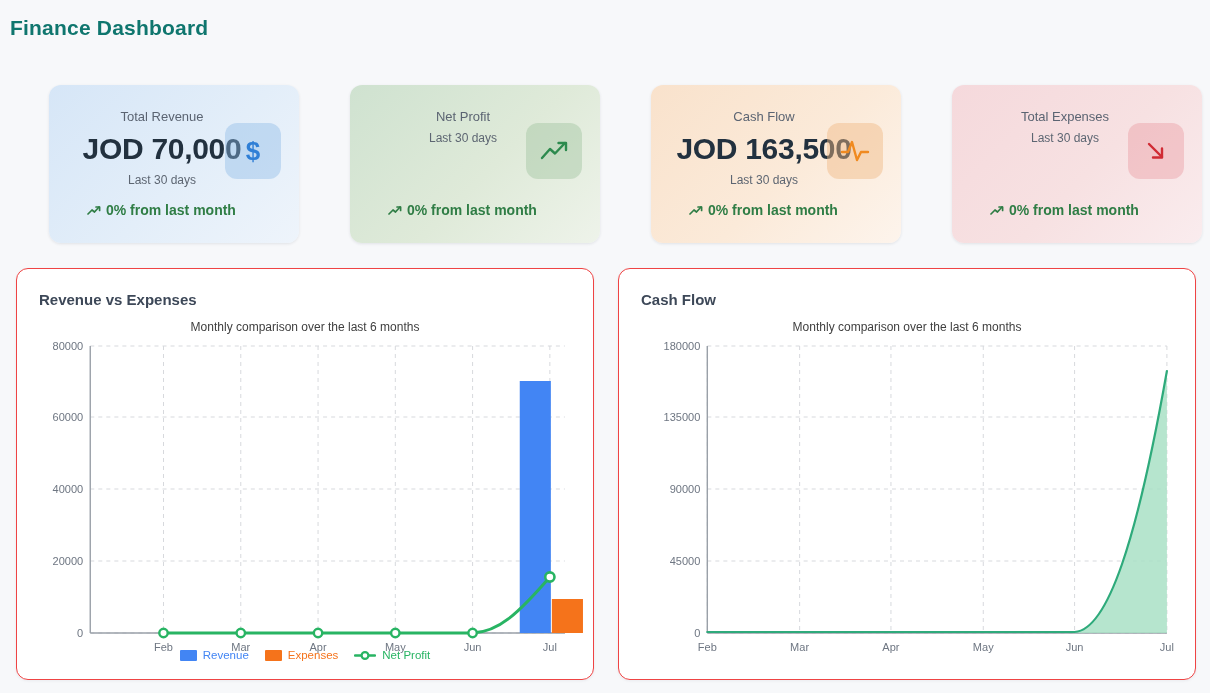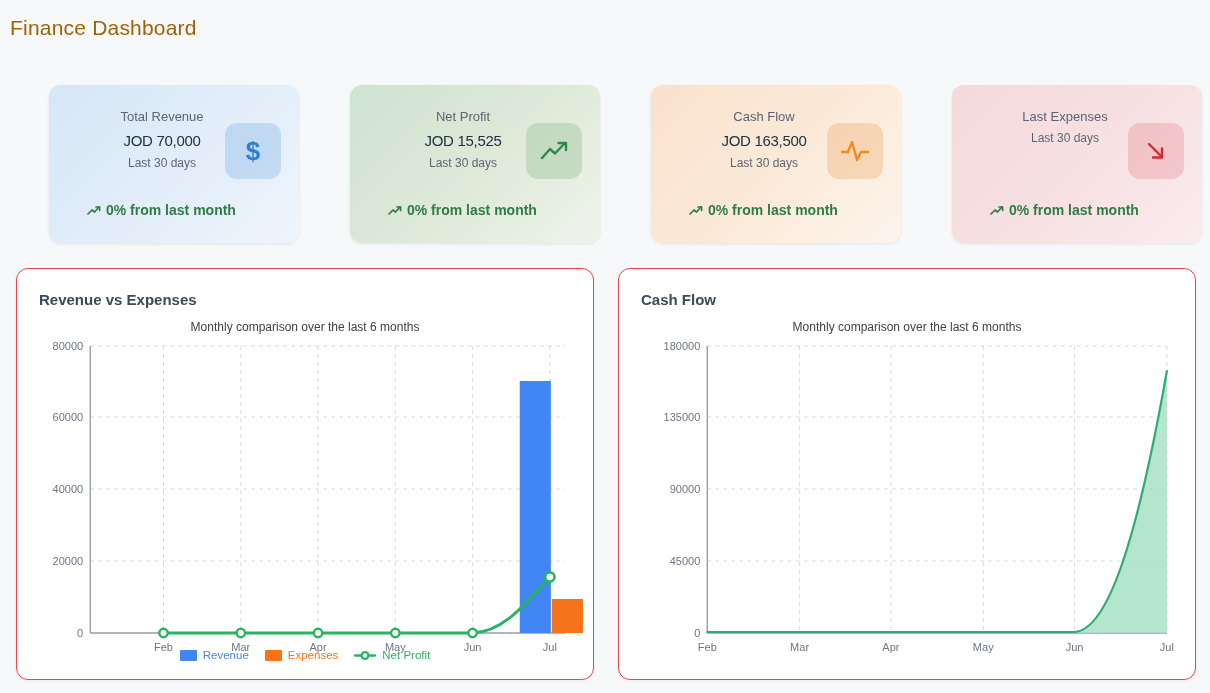--- a/index.html
+++ b/index.html
@@ -6,21 +6,21 @@
   html, body {
     width: 1210px; height: 693px;
     background: #f7f8fa;
     font-family: "Liberation Sans", sans-serif;
     overflow: hidden;
   }
   .page { width: 1210px; height: 693px; position: relative; }
 
   .page-title {
     position: absolute; left: 10px; top: 16px;
-    font-size: 21px; font-weight: normal; color: #a16207;
+    font-size: 21px; font-weight: bold; color: #0f766e;
     letter-spacing: 0.2px;
   }
 
   
   .kpi-row {
     position: absolute; left: 12px; top: 85px;
     width: 1190px; height: 158px;
     display: flex; gap: 14px;
   }
   .kpi-card {
@@ -34,21 +34,21 @@
   .kpi-card.blue   { background: linear-gradient(135deg,#d6e6f7 0%,#e3eef9 55%,#eef4fb 100%); }
   .kpi-card.green  { background: linear-gradient(135deg,#cfe2d0 0%,#dfead9 55%,#eef3ea 100%); }
   .kpi-card.orange { background: linear-gradient(135deg,#f9e2cc 0%,#fbead9 55%,#fdf4ec 100%); }
   .kpi-card.red    { background: linear-gradient(135deg,#f5d9dc 0%,#f7e1e2 55%,#faecee 100%); }
 
   .kpi-text { width: 190px; text-align: center; }
   .kpi-label {
     font-size: 13px; color: #5b6472; margin-top: 10px;
   }
   .kpi-value {
-    font-size: 15px; font-weight: normal; color: #22313f;
+    font-size: 30px; font-weight: bold; color: #22313f;
     margin-top: 8px; letter-spacing: -0.3px; white-space: nowrap;
   }
   .kpi-period { font-size: 12px; color: #5d6672; margin-top: 7px; }
   .kpi-trend {
     position: absolute; left: 38px; bottom: 25px;
     font-size: 14px; color: #2f7d45; font-weight: 600;
     display: flex; align-items: center; gap: 5px; white-space: nowrap;
   }
   .kpi-trend svg { display: block; }
 
@@ -123,21 +123,20 @@
         <span>0% from last month</span>
       </div>
       <div class="kpi-icon blue">
         <span class="dollar">$</span>
       </div>
     </div>
 
     <div class="kpi-card green">
       <div class="kpi-text">
         <div class="kpi-label">Net Profit</div>
-        <div class="kpi-value">JOD 15,525</div>
         <div class="kpi-period">Last 30 days</div>
       </div>
       <div class="kpi-trend">
         <svg width="14" height="11" viewBox="0 0 14 11">
           <path d="M1 9 L5 5 L7.5 7 L12 2" stroke="#2f7d45" stroke-width="1.7" fill="none" stroke-linecap="round" stroke-linejoin="round"></path>
           <path d="M9 2 H12.6 V5.4" stroke="#2f7d45" stroke-width="1.7" fill="none" stroke-linecap="round" stroke-linejoin="round"></path>
         </svg>
         <span>0% from last month</span>
       </div>
       <div class="kpi-icon green">
@@ -163,21 +162,21 @@
       </div>
       <div class="kpi-icon orange">
         <svg width="30" height="26" viewBox="0 0 30 26">
           <path d="M2 14 H8 L12 4 L17 22 L21 14 H28" stroke="#f08a20" stroke-width="2.4" fill="none" stroke-linecap="round" stroke-linejoin="round"></path>
         </svg>
       </div>
     </div>
 
     <div class="kpi-card red">
       <div class="kpi-text">
-        <div class="kpi-label">Last Expenses</div>
+        <div class="kpi-label">Total Expenses</div>
         <div class="kpi-period">Last 30 days</div>
       </div>
       <div class="kpi-trend">
         <svg width="14" height="11" viewBox="0 0 14 11">
           <path d="M1 9 L5 5 L7.5 7 L12 2" stroke="#2f7d45" stroke-width="1.7" fill="none" stroke-linecap="round" stroke-linejoin="round"></path>
           <path d="M9 2 H12.6 V5.4" stroke="#2f7d45" stroke-width="1.7" fill="none" stroke-linecap="round" stroke-linejoin="round"></path>
         </svg>
         <span>0% from last month</span>
       </div>
       <div class="kpi-icon red">

